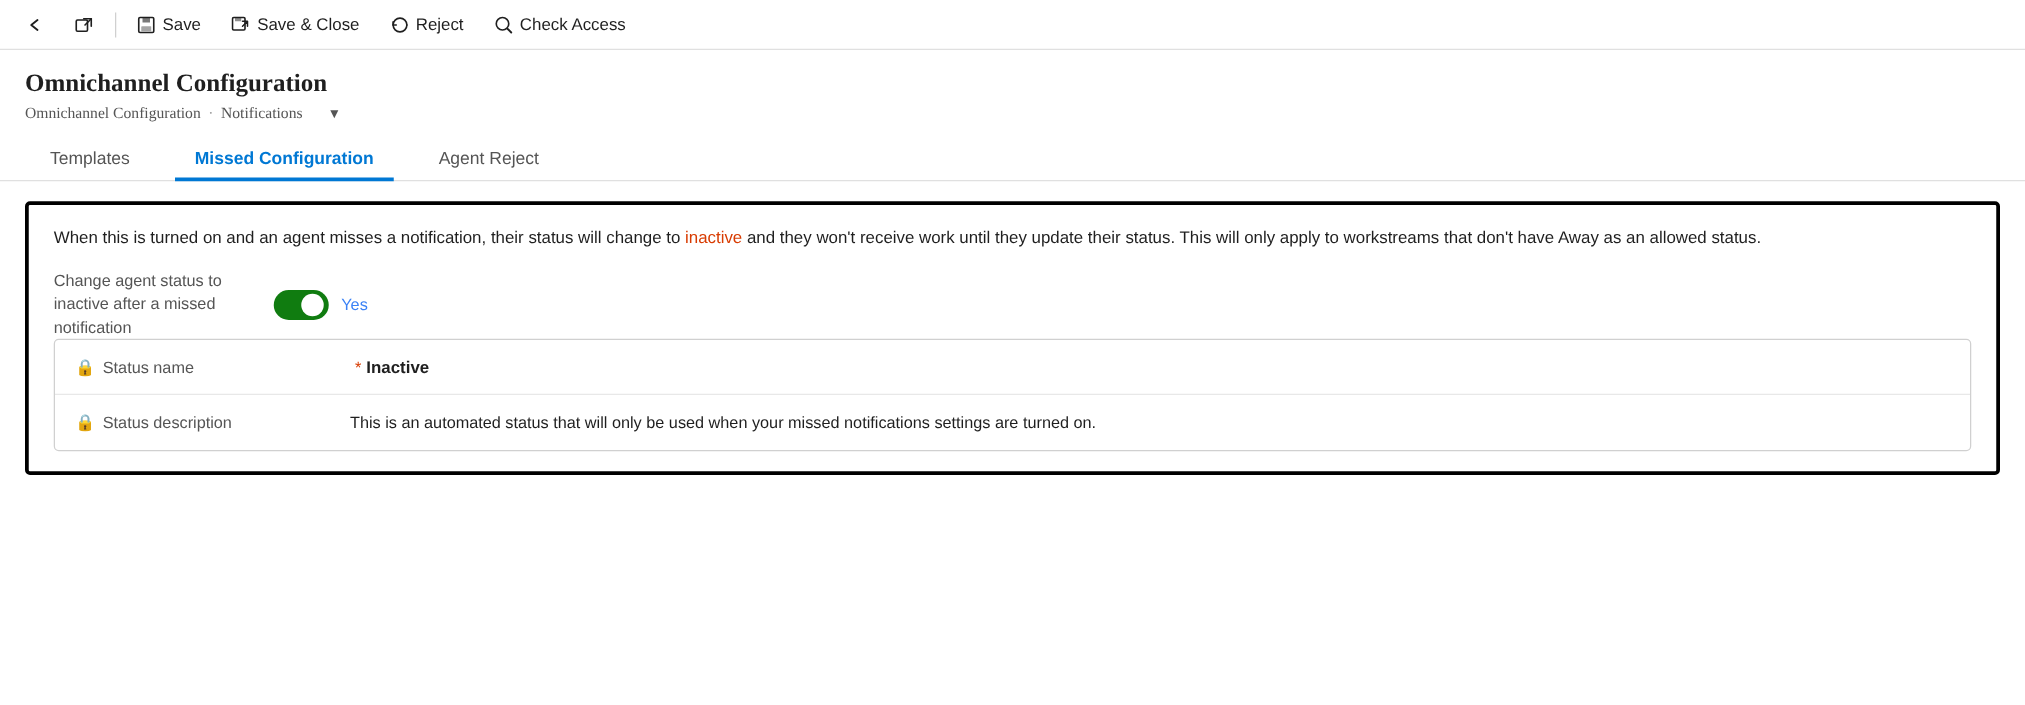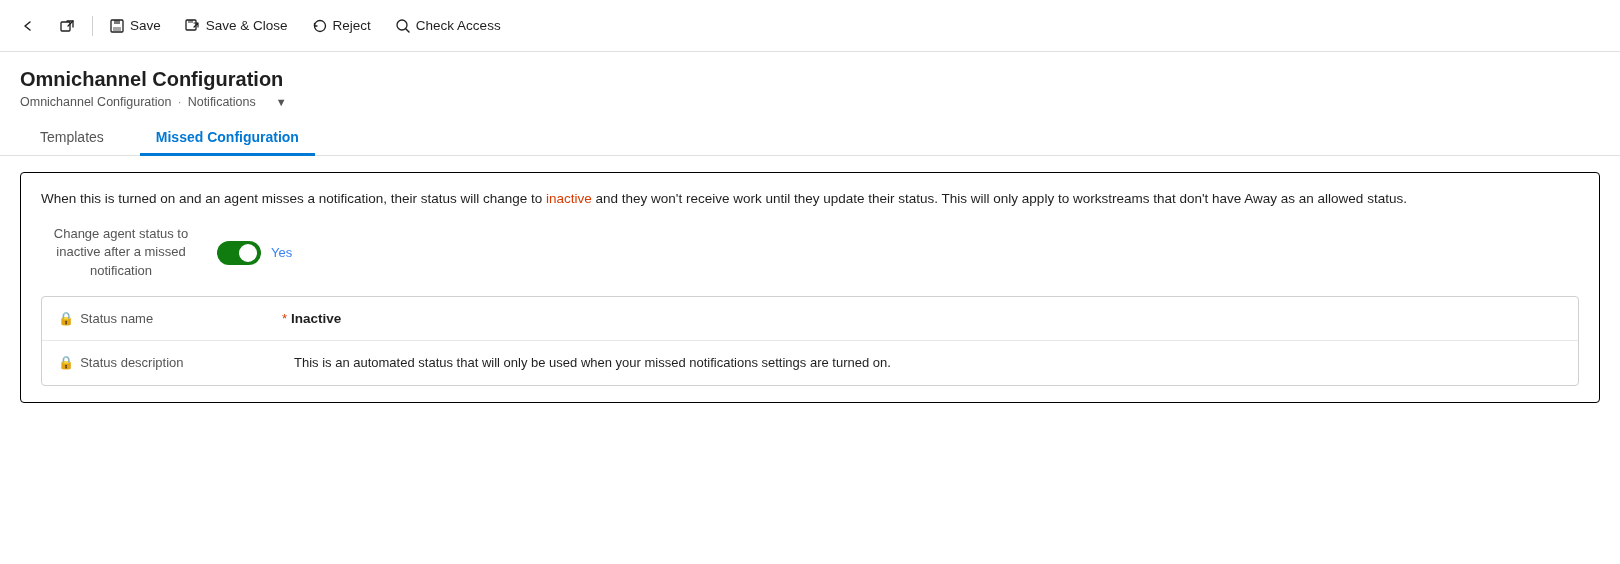--- a/index.html
+++ b/index.html
@@ -12,21 +12,21 @@
       min-height: 564px;
     }
 
     
     .toolbar {
       display: flex;
       align-items: center;
       gap: 4px;
       padding: 6px 10px;
       border-bottom: 1px solid #e0e0e0;
-      height: 52px;
+      height: 40px;
     }
     .toolbar-btn {
       display: flex;
       align-items: center;
       gap: 5px;
       padding: 4px 10px;
       border: none;
       background: transparent;
       cursor: pointer;
       font-size: 13.5px;
@@ -43,20 +43,21 @@
       width: 16px;
       height: 16px;
       display: inline-flex;
       align-items: center;
       justify-content: center;
     }
 
     
     .page-header {
       padding: 16px 20px 0 20px;
+      font-family: Liberation Serif, serif;
     }
     .page-title {
       font-size: 20px;
       font-weight: 600;
       color: #1f1f1f;
       margin-bottom: 4px;
     }
     .breadcrumb {
       display: flex;
       align-items: center;
@@ -101,40 +102,38 @@
       font-weight: 600;
     }
 
     
     .main-content {
       padding: 16px 20px;
     }
 
     
     .info-box {
-      border: 1px solid #000000;
+      border: 3px solid #000000;
       border-radius: 4px;
       padding: 16px 20px;
       margin-bottom: 0;
     }
     .info-text {
       font-size: 13.5px;
       color: #1f1f1f;
       line-height: 1.5;
       margin-bottom: 16px;
     }
     .info-text .highlight { color: #d83b01; }
 
     
     .toggle-row {
       display: flex;
       align-items: center;
       gap: 16px;
-      margin-bottom: 16px;
-      text-align: center;
     }
     .toggle-label {
       font-size: 13px;
       color: #555;
       width: 160px;
       line-height: 1.4;
     }
     .toggle-wrapper {
       display: flex;
       align-items: center;
@@ -203,21 +202,20 @@
       font-size: 13.5px;
       font-weight: 600;
       color: #1f1f1f;
       flex: 1;
     }
     .form-value-normal {
       font-size: 13px;
       color: #1f1f1f;
       font-weight: 400;
       flex: 1;
-      margin-left: 16px;
     }
   </style>
 </head>
 <body>
 
 <div class="toolbar">
   <button class="toolbar-btn" title="Back">
     <span class="icon-svg">
       <svg width="16" height="16" viewBox="0 0 16 16" fill="none">
         <path d="M10 12L5 8l5-4" stroke="#1f1f1f" stroke-width="1.5" fill="none" stroke-linecap="round" stroke-linejoin="round"></path>
@@ -286,20 +284,23 @@
     </span>
   </div>
 </div>
 
 <div class="tabs">
   <div class="tab">
     <span>Templates</span>
   </div>
   <div class="tab active">
     <span>Missed Configuration</span>
+  </div>
+  <div class="tab">
+    <span>Agent Reject</span>
   </div>
 </div>
 
 <div class="main-content">
   <div class="info-box">
     <p class="info-text">
       <span>When this is turned on and an agent misses a notification, their status will change to </span><span class="highlight">inactive</span><span> and they won't receive work until they update their status. This will only apply to workstreams that don't have Away as an allowed status.</span>
     </p>
 
     <div class="toggle-row">

